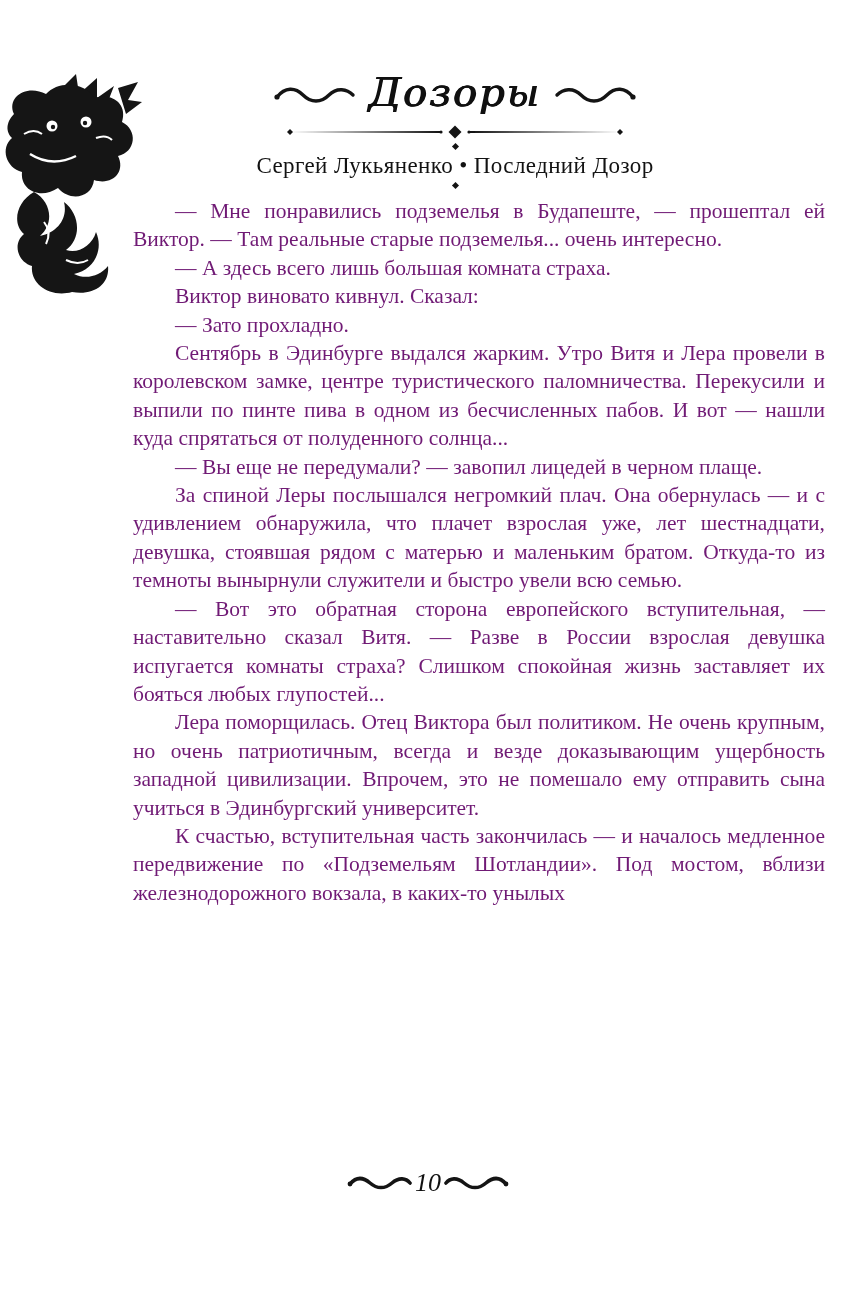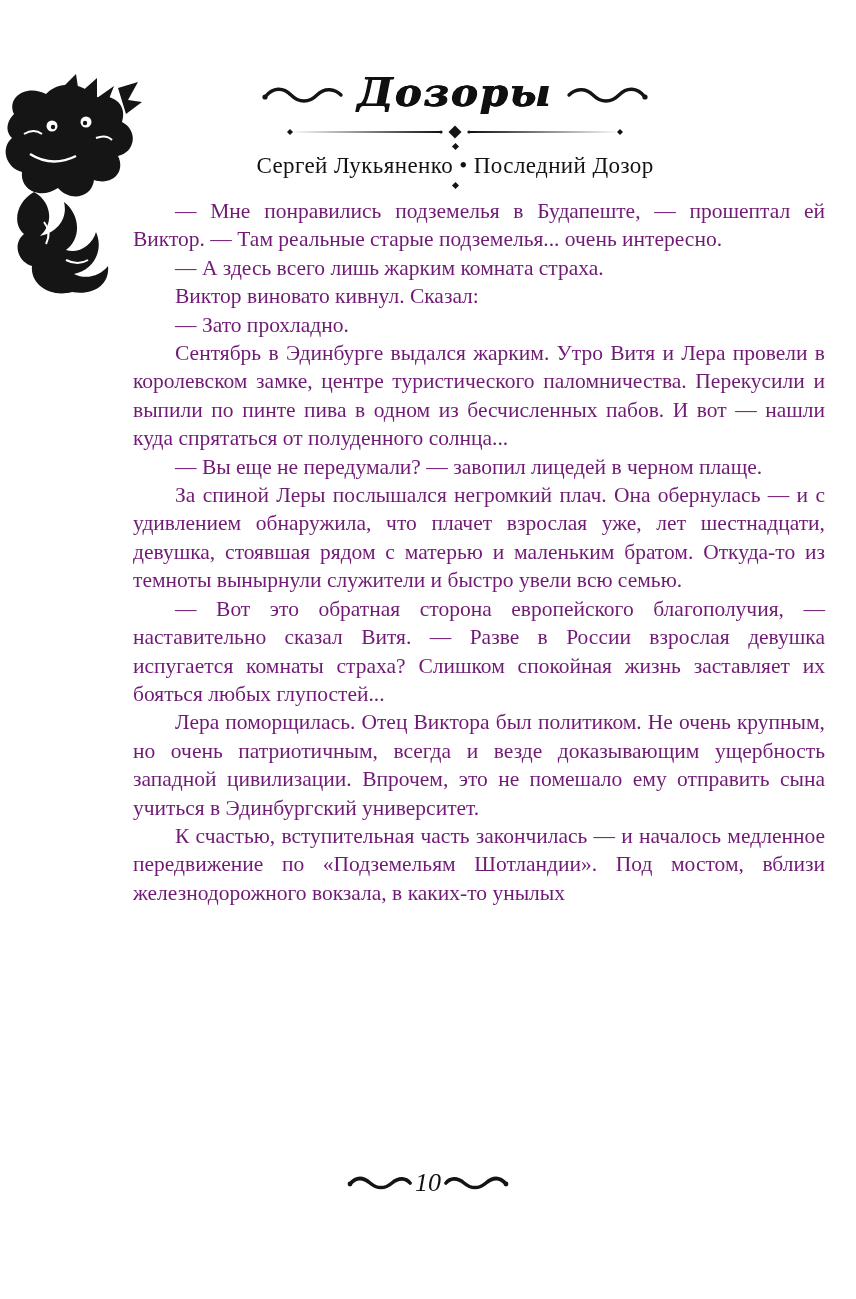--- a/index.html
+++ b/index.html
@@ -25,21 +25,21 @@
   }
   .logo-row {
     display:flex;
     align-items:center;
     justify-content:center;
     gap:12px;
     height:52px;
   }
   .logo-text {
     font-family:"DejaVu Serif", serif;
-    font-weight:bold;
+    font-weight:normal;
     font-style:italic;
     font-size:40px;
     letter-spacing:2px;
     color:#101010;
     text-shadow:0.6px 0 #101010, -0.6px 0 #101010;
     line-height:1;
     padding-bottom:4px;
   }
   .flourish { display:block; }
   .flourish.mirror { transform:scaleX(-1); }
@@ -157,27 +157,27 @@
 
     <div class="diamond small"></div>
 
     <div class="byline">Сергей Лукьяненко  •  Последний Дозор</div>
 
     <div class="diamond small"></div>
   </div>
 
   <div class="bodytext">
     <p>— Мне понравились подземелья в Будапеште, — прошептал ей Виктор. — Там реальные старые подземелья... очень интересно.</p>
-    <p>— А здесь всего лишь жарким комната страха.</p>
+    <p>— А здесь всего лишь большая комната страха.</p>
     <p>Виктор виновато кивнул. Сказал:</p>
     <p>— Зато прохладно.</p>
     <p>Сентябрь в Эдинбурге выдался жарким. Утро Витя и Лера провели в королевском замке, центре туристического паломничества. Перекусили и выпили по пинте пива в одном из бесчисленных пабов. И вот — нашли куда спрятаться от полуденного солнца...</p>
     <p>— Вы еще не передумали? — завопил лицедей в черном плаще.</p>
     <p>За спиной Леры послышался негромкий плач. Она обернулась — и с удивлением обнаружила, что плачет взрослая уже, лет шестнадцати, девушка, стоявшая рядом с матерью и маленьким братом. Откуда-то из темноты вынырнули служители и быстро увели всю семью.</p>
-    <p>— Вот это обратная сторона европейского благополучия, — наставительно сказал Витя. — Разве в России взрослая девушка испугается комнаты страха? Слишком спокойная жизнь заставляет их бояться любых глупостей...</p>
+    <p>— Вот это обратная сторона европейского вступительная, — наставительно сказал Витя. — Разве в России взрослая девушка испугается комнаты страха? Слишком спокойная жизнь заставляет их бояться любых глупостей...</p>
     <p>Лера поморщилась. Отец Виктора был политиком. Не очень крупным, но очень патриотичным, всегда и везде доказывающим ущербность западной цивилизации. Впрочем, это не помешало ему отправить сына учиться в Эдинбургский университет.</p>
     <p>К счастью, вступительная часть закончилась — и началось медленное передвижение по «Подземельям Шотландии». Под мостом, вблизи железнодорожного вокзала, в каких-то унылых</p>
   </div>
 
   <div class="footer">
     <svg class="flourish" width="66" height="18" viewBox="0 0 66 18" aria-hidden="true">
       <path d="M3,10 C9,3 16,3 23,9 C30,15 38,15 45,9 C52,3 59,4 63,9" stroke="#141414" stroke-width="3.6" fill="none" stroke-linecap="round"></path>
       <circle cx="3" cy="10" r="2.4" fill="#141414"></circle>
     </svg>
     <span class="page-number">10</span>

